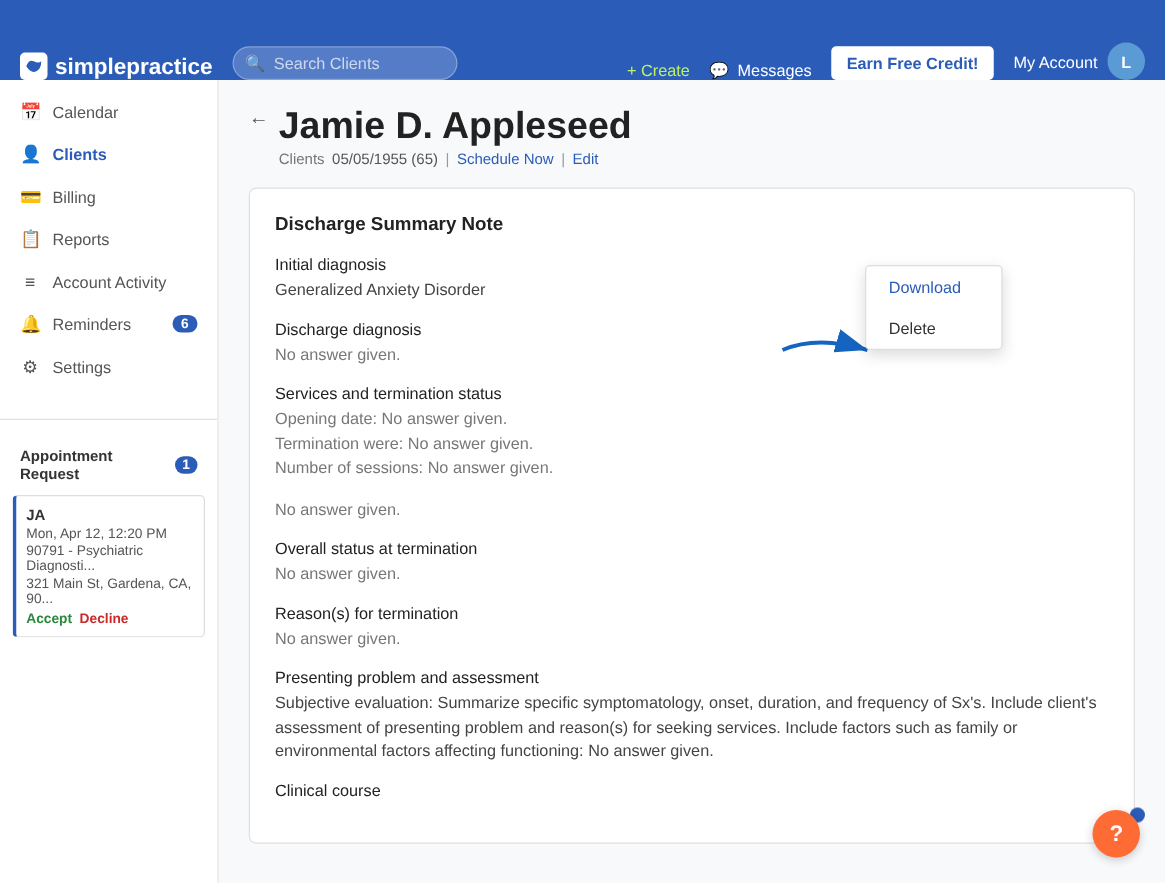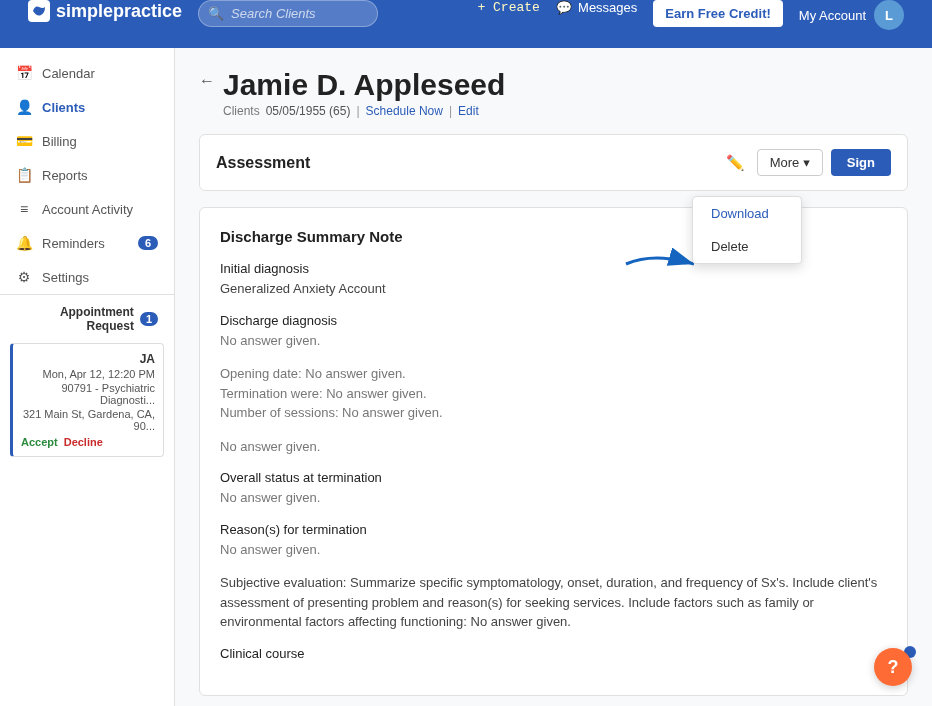--- a/index.html
+++ b/index.html
@@ -1,24 +1,24 @@
 <!DOCTYPE html>
 <html><head>
   <meta charset="utf-8">
   <style>
     * { margin: 0; padding: 0; box-sizing: border-box; }
     body { font-family: -apple-system, BlinkMacSystemFont, 'Segoe UI', sans-serif; font-size: 13px; background: #f5f5f5; color: #333; width: 932px; height: 706px; overflow: hidden; }
 
     
     .top-nav {
       background: #2b5cb8;
-      height: 48px;
-      display: flex;
-      align-items: flex-start;
-      padding: 0 28px;
+      height: 64px;
+      display: flex;
+      align-items: flex-end;
+      padding: 0 16px;
       gap: 16px;
       position: relative;
     }
     .logo {
       display: flex;
       align-items: center;
       gap: 6px;
       color: white;
       font-size: 18px;
       font-weight: 700;
@@ -47,32 +47,30 @@
     }
     .search-input {
       background: rgba(255,255,255,0.2);
       border: 1px solid rgba(255,255,255,0.3);
       border-radius: 20px;
       padding: 5px 14px 5px 32px;
       color: white;
       font-size: 13px;
       width: 180px;
       outline: none;
-      font-style: italic;
     }
     .search-input::placeholder { color: rgba(255,255,255,0.7); }
     .nav-spacer { flex: 1; }
     .nav-create {
-      color: #fef9c3;
+      color: #bef264;
       font-size: 13px;
       display: flex;
       align-items: center;
       gap: 4px;
       cursor: pointer;
-      font-family: Liberation Mono, monospace;
     }
     .nav-messages {
       color: white;
       font-size: 13px;
       display: flex;
       align-items: center;
       gap: 6px;
       cursor: pointer;
     }
     .nav-btn {
@@ -137,23 +135,22 @@
       background: #2b5cb8;
       color: white;
       border-radius: 10px;
       padding: 1px 7px;
       font-size: 11px;
       font-weight: 600;
       margin-left: auto;
     }
     .appointment-request-section {
       border-top: 1px solid #e0e0e0;
-      margin-top: 0;
-      padding-top: 4px;
-      text-align: right;
+      margin-top: 25px;
+      padding-top: 16px;
     }
     .appt-header {
       display: flex;
       align-items: center;
       padding: 6px 16px;
       font-size: 12px;
       font-weight: 600;
       color: #333;
       gap: 6px;
     }
@@ -456,31 +453,20 @@
           <span class="label">Clients</span>
           <span>05/05/1955 (65)</span>
           <span class="sep">|</span>
           <a href="#">Schedule Now</a>
           <span class="sep">|</span>
           <a href="#">Edit</a>
         </div>
       </div>
     </div>
 
-    <div class="assessment-header">
-      <span class="assessment-title">Assessment</span>
-      <div class="assessment-actions">
-        <button class="edit-icon-btn">✏️</button>
-        <button class="more-btn">
-          <span>More</span>
-          <span>▾</span>
-        </button>
-        <button class="sign-btn">Sign</button>
-      </div>
-    </div>
 
     <div class="dropdown-menu">
       <div class="dropdown-item active-item">Download</div>
       <div class="dropdown-item">Delete</div>
     </div>
 
     <div class="arrow-indicator">
       <svg viewBox="0 0 100 50" xmlns="http://www.w3.org/2000/svg">
         <defs>
           <marker id="arrowhead" markerWidth="8" markerHeight="6" refX="8" refY="3" orient="auto">
@@ -489,49 +475,51 @@
         </defs>
         <path d="M 5 25 Q 40 10 90 25" stroke="#1565c0" stroke-width="4" fill="none" marker-end="url(#arrowhead)"></path>
       </svg>
     </div>
 
     <div class="note-content">
       <div class="note-section-title">Discharge Summary Note</div>
 
       <div class="field-group">
         <div class="field-label">Initial diagnosis</div>
-        <div class="field-value">Generalized Anxiety Account</div>
+        <div class="field-value">Generalized Anxiety Disorder</div>
       </div>
 
       <div class="field-group">
         <div class="field-label">Discharge diagnosis</div>
         <div class="field-value muted">No answer given.</div>
       </div>
 
       <div class="field-group">
+        <div class="field-label">Services and termination status</div>
         <div class="field-value muted">Opening date: No answer given.</div>
         <div class="field-value muted">Termination were: No answer given.</div>
         <div class="field-value muted">Number of sessions: No answer given.</div>
       </div>
 
       <div class="field-group">
         <div class="field-value muted">No answer given.</div>
       </div>
 
       <div class="field-group">
         <div class="field-label">Overall status at termination</div>
         <div class="field-value muted">No answer given.</div>
       </div>
 
       <div class="field-group">
         <div class="field-label">Reason(s) for termination</div>
         <div class="field-value muted">No answer given.</div>
       </div>
 
       <div class="field-group">
+        <div class="field-label">Presenting problem and assessment</div>
         <div class="field-value">Subjective evaluation: Summarize specific symptomatology, onset, duration, and frequency of Sx's. Include client's assessment of presenting problem and reason(s) for seeking services. Include factors such as family or environmental factors affecting functioning: No answer given.</div>
       </div>
 
       <div class="field-group">
         <div class="field-label">Clinical course</div>
 
       </div>
     </div>
   </div>
 </div>

